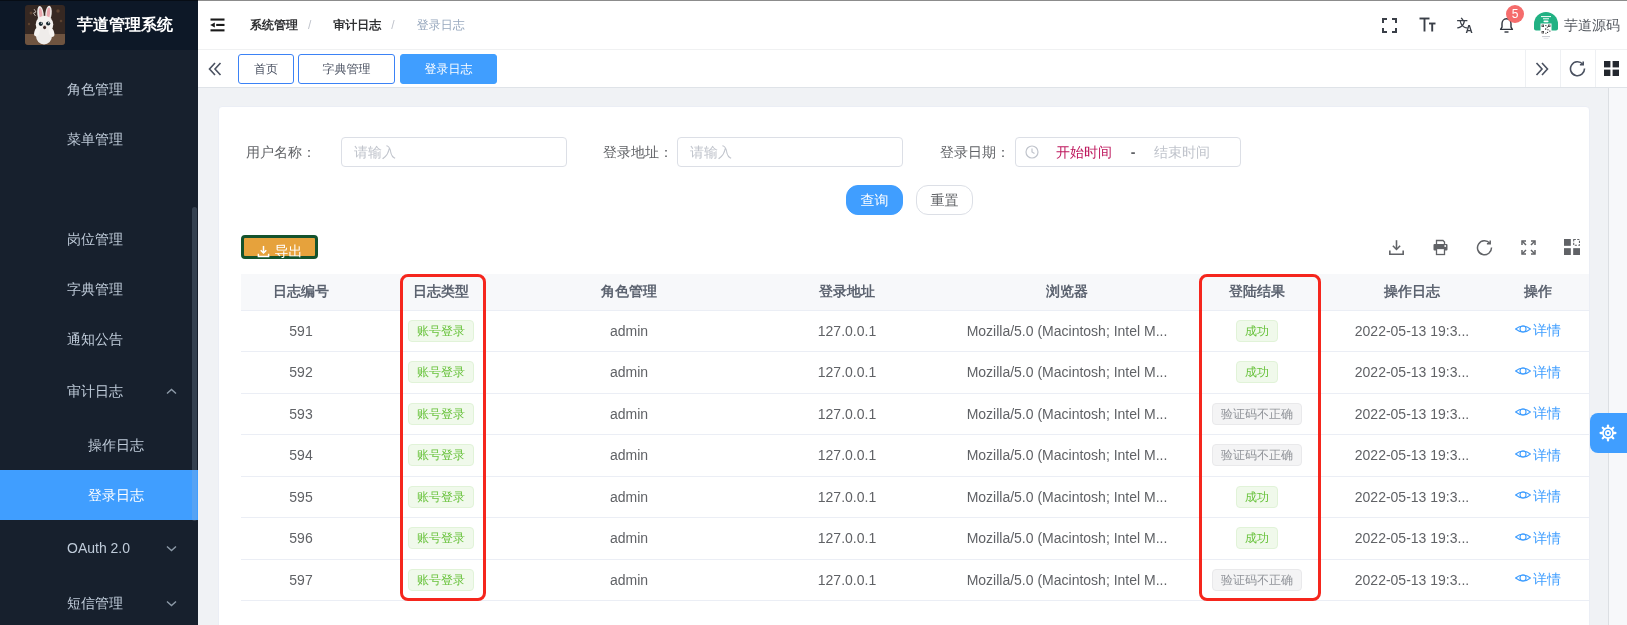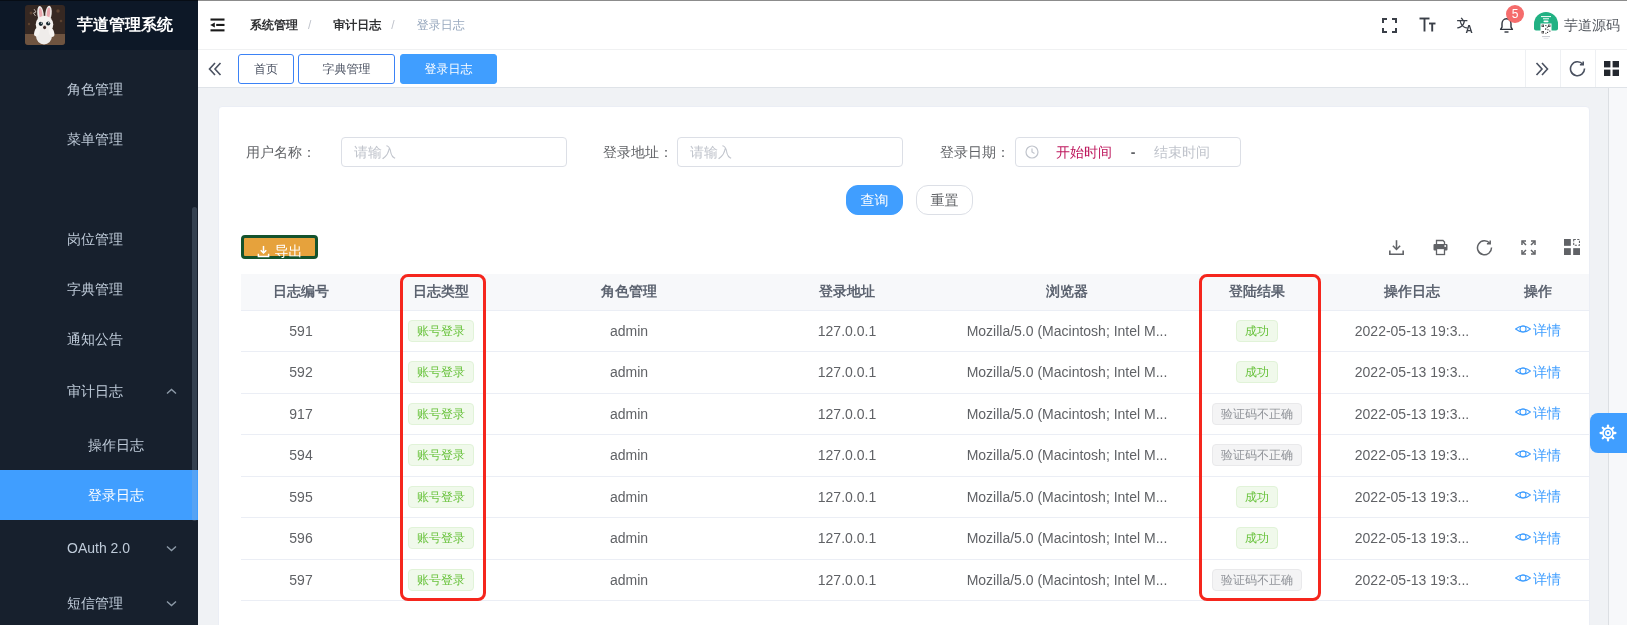--- a/index.html
+++ b/index.html
@@ -429,21 +429,21 @@
     <td>2022-05-13 19:3...</td>
     <td>
       <span class="detail-link"><svg width="16" height="16" viewBox="0 0 16 16" fill="none" stroke="#409eff" stroke-width="1.1">
                   <path d="M0.6,8 Q8,2 15.4,8 Q8,14 0.6,8 Z"></path>
                   <circle cx="8" cy="8" r="3"></circle>
                 </svg><span class="dl-text">详情</span></span>
     </td>
   </tr>
 
   <tr>
-    <td>917</td>
+    <td>593</td>
     <td><span class="eltag success">账号登录</span></td>
     <td>admin</td>
     <td>127.0.0.1</td>
     <td>Mozilla/5.0 (Macintosh; Intel M...</td>
     <td><span class="eltag info">验证码不正确</span></td>
     <td>2022-05-13 19:3...</td>
     <td>
       <span class="detail-link"><svg width="16" height="16" viewBox="0 0 16 16" fill="none" stroke="#409eff" stroke-width="1.1">
                   <path d="M0.6,8 Q8,2 15.4,8 Q8,14 0.6,8 Z"></path>
                   <circle cx="8" cy="8" r="3"></circle>

